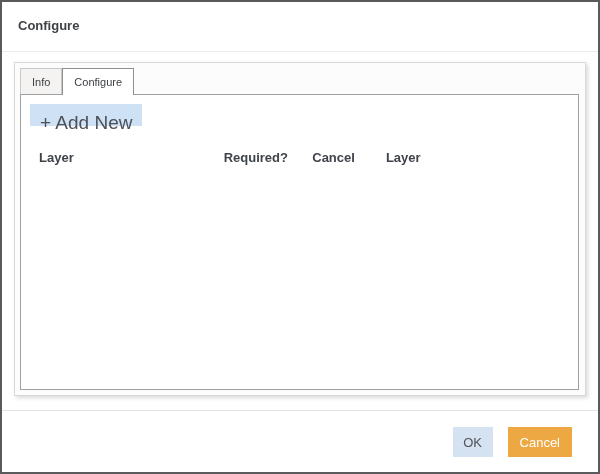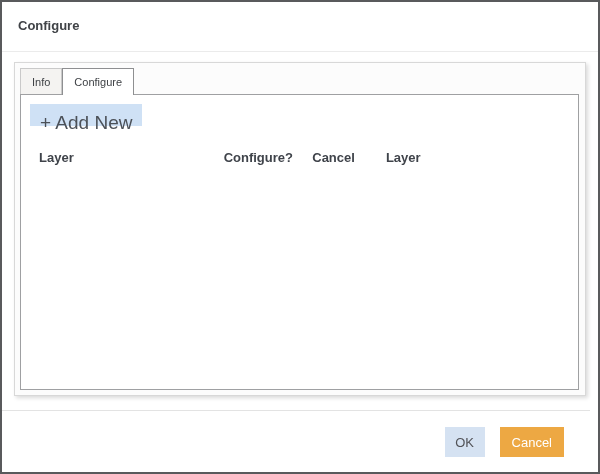--- a/index.html
+++ b/index.html
@@ -97,21 +97,21 @@
   .header-row .col { display: inline-block; }
   .col-name      { width: 181px; }
   .col-required  { width: 85px; }
   .col-layer     { width: 70px; }
   .col-action    { width: auto; }
   .table-body { height: 200px; }
   
   .footer {
     position: absolute;
     left: 0;
-    right: 8px;
+    right: 0;
     bottom: 0;
     height: 62px;
     box-sizing: border-box;
     border-top: 1px solid var(--footer-divider, #e3e3e3);
     background: #ffffff;
     display: flex;
     justify-content: flex-end;
     align-items: flex-start;
     padding: 16px 26px 0 0;
     gap: 15px;
@@ -149,21 +149,21 @@
     <div class="tab-strip">
       <div class="tab">Info</div>
       <div class="tab active">Configure</div>
     </div>
 
     <div class="content-box">
       <button class="add-new">+ Add New</button>
 
       <div class="header-row">
         <span class="col col-name">Layer</span>
-        <span class="col col-required">Configure?</span>
+        <span class="col col-required">Required?</span>
         <span class="col col-layer">Cancel</span>
         <span class="col col-action">Layer</span>
       </div>
 
       <div class="table-body"></div>
     </div>
   </div>
 
   <div class="footer">
     <button class="btn btn-ok">OK</button>

